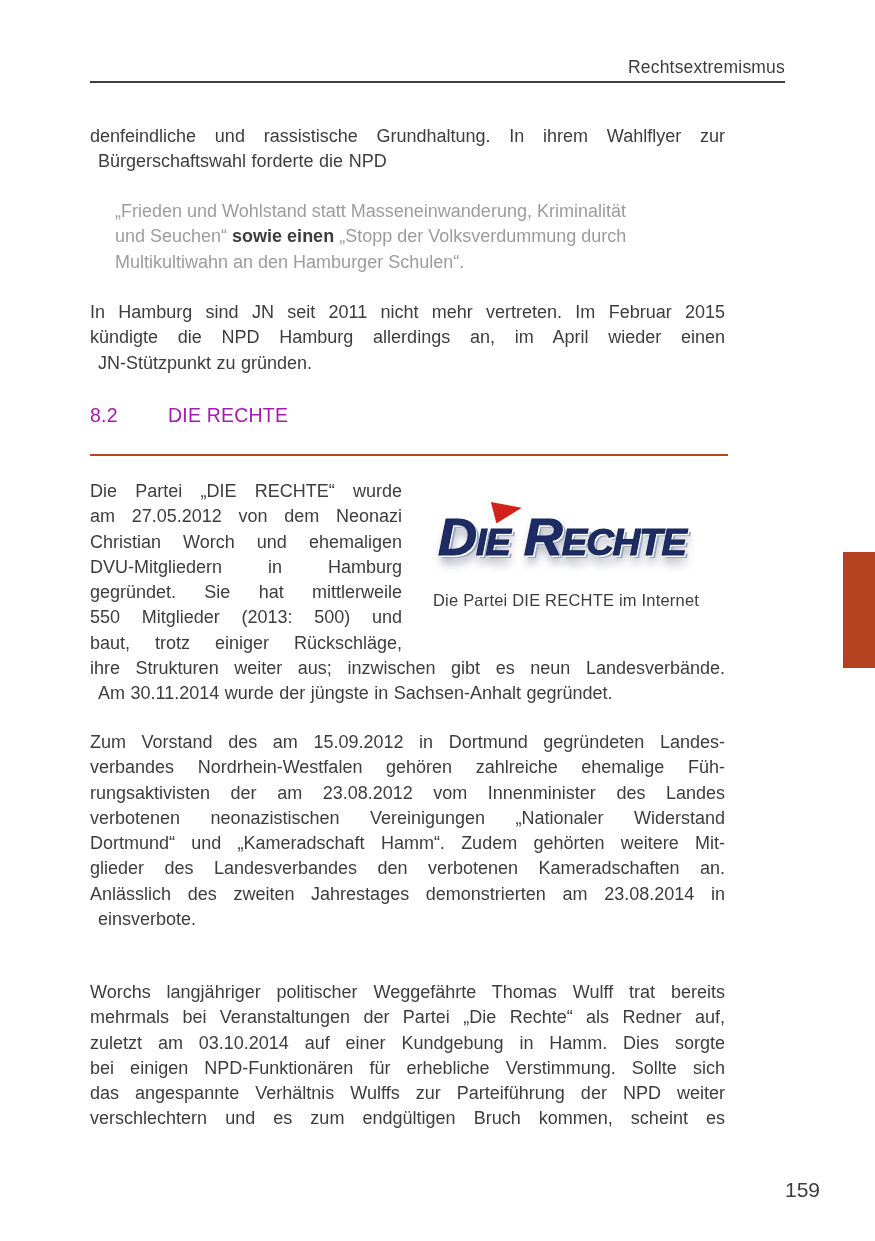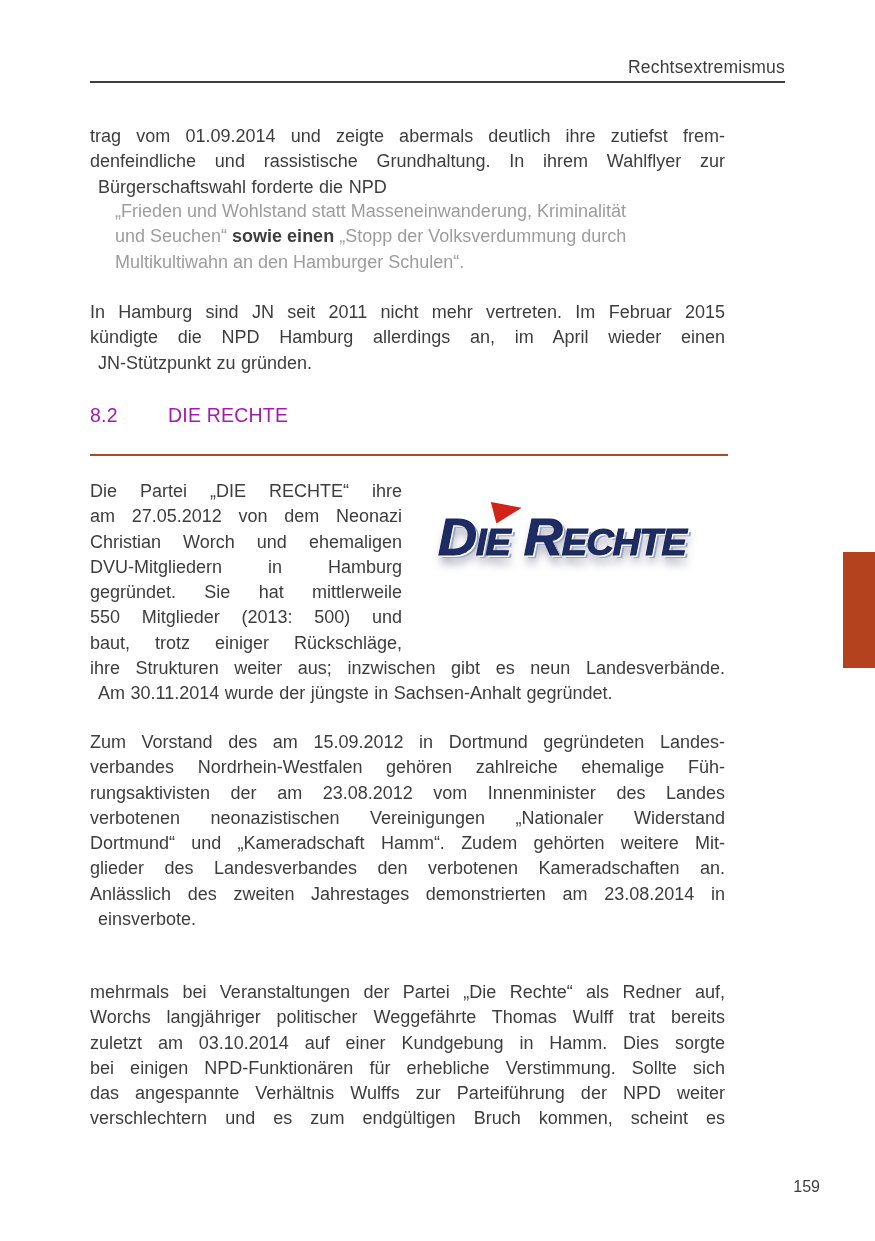--- a/index.html
+++ b/index.html
@@ -158,34 +158,33 @@
     height: 116px;
   }
 
   
   .page-number {
     position: absolute;
     top: 1178px;
     left: 690px;
     width: 130px;
     text-align: right;
-    font-size: 16px;
+    font-size: 21px;
     color: #3d3d3d;
   }
 </style>
 </head>
 <body>
 
 <div class="page">
 
   <div class="running-header">Rechtsextremismus</div>
   <div class="header-rule"></div>
 
   <div class="para" style="top:124px;">
-      <div class="tline">trag vom 01.09.2014 und zeigte abermals deutlich ihre zutiefst frem-</div>
       <div class="tline">denfeindliche und rassistische Grundhaltung. In ihrem Wahlflyer zur</div>
       <div class="tline tline-left">Bürgerschaftswahl forderte die NPD</div>
     </div>
 
   <div class="quote-block" style="top:199px;">
     <div class="quote-line q-gray" style="color: rgb(156, 156, 156);">„Frieden und Wohlstand statt Masseneinwanderung, Kriminalität</div>
     <div class="quote-line"><span class="q-gray" style="color: rgb(156, 156, 156);">und Seuchen“ </span><span class="q-dark">sowie einen</span><span class="q-gray" style="color: rgb(156, 156, 156);"> „Stopp der Volksverdummung durch</span></div>
     <div class="quote-line q-gray" style="color: rgb(156, 156, 156);">Multikultiwahn an den Hamburger Schulen“.</div>
   </div>
 
@@ -194,55 +193,56 @@
       <div class="tline">kündigte die NPD Hamburg allerdings an, im April wieder einen</div>
       <div class="tline tline-left">JN-Stützpunkt zu gründen.</div>
     </div>
 
   <div class="section-heading">
     <span class="section-number">8.2</span><span>DIE RECHTE</span>
   </div>
   <div class="section-rule" style="background: rgb(180, 71, 30);"></div>
 
   <div class="para para-narrow">
-      <div class="tline">Die Partei „DIE RECHTE“ ihre</div>
+      <div class="tline">Die Partei „DIE RECHTE“ wurde</div>
       <div class="tline">am 27.05.2012 von dem Neonazi</div>
       <div class="tline">Christian Worch und ehemaligen</div>
       <div class="tline">DVU-Mitgliedern in Hamburg</div>
       <div class="tline">gegründet. Sie hat mittlerweile</div>
       <div class="tline">550 Mitglieder (2013: 500) und</div>
       <div class="tline">baut, trotz einiger Rückschläge,</div>
     </div>
 
   <div class="figure">
     <div class="logo-box">
       <div class="logo-triangle" style="background: rgb(208, 36, 26);"></div>
       <div class="logo-text" style="color: rgb(30, 44, 102);">Die Rechte</div>
     </div>
+    <div class="figure-caption">Die Partei DIE RECHTE im Internet</div>
   </div>
 
   <div class="para" style="top:656px;">
       <div class="tline">ihre Strukturen weiter aus; inzwischen gibt es neun Landesverbände.</div>
       <div class="tline tline-left">Am 30.11.2014 wurde der jüngste in Sachsen-Anhalt gegründet.</div>
     </div>
 
   <div class="para" style="top:730px;">
       <div class="tline">Zum Vorstand des am 15.09.2012 in Dortmund gegründeten Landes-</div>
       <div class="tline">verbandes Nordrhein-Westfalen gehören zahlreiche ehemalige Füh-</div>
       <div class="tline">rungsaktivisten der am 23.08.2012 vom Innenminister des Landes</div>
       <div class="tline">verbotenen neonazistischen Vereinigungen „Nationaler Widerstand</div>
       <div class="tline">Dortmund“ und „Kameradschaft Hamm“. Zudem gehörten weitere Mit-</div>
       <div class="tline">glieder des Landesverbandes den verbotenen Kameradschaften an.</div>
       <div class="tline">Anlässlich des zweiten Jahrestages demonstrierten am 23.08.2014 in</div>
       <div class="tline tline-left">einsverbote.</div>
     </div>
 
   <div class="para" style="top:980px;">
+      <div class="tline">Worchs langjähriger politischer Weggefährte Thomas Wulff trat bereits</div>
       <div class="tline">mehrmals bei Veranstaltungen der Partei „Die Rechte“ als Redner auf,</div>
-      <div class="tline">Worchs langjähriger politischer Weggefährte Thomas Wulff trat bereits</div>
       <div class="tline">zuletzt am 03.10.2014 auf einer Kundgebung in Hamm. Dies sorgte</div>
       <div class="tline">bei einigen NPD-Funktionären für erhebliche Verstimmung. Sollte sich</div>
       <div class="tline">das angespannte Verhältnis Wulffs zur Parteiführung der NPD weiter</div>
       <div class="tline">verschlechtern und es zum endgültigen Bruch kommen, scheint es</div>
     </div>
 
   <div class="section-tab" style="background: rgb(180, 66, 30);"></div>
 
   <div class="page-number">159</div>
 

